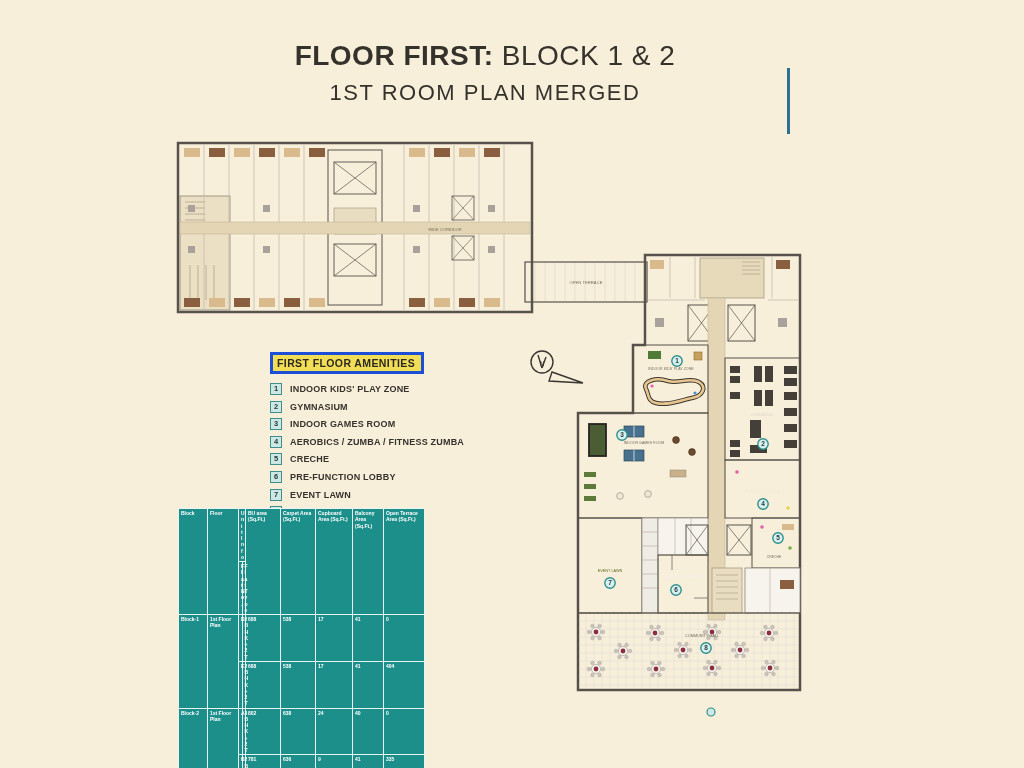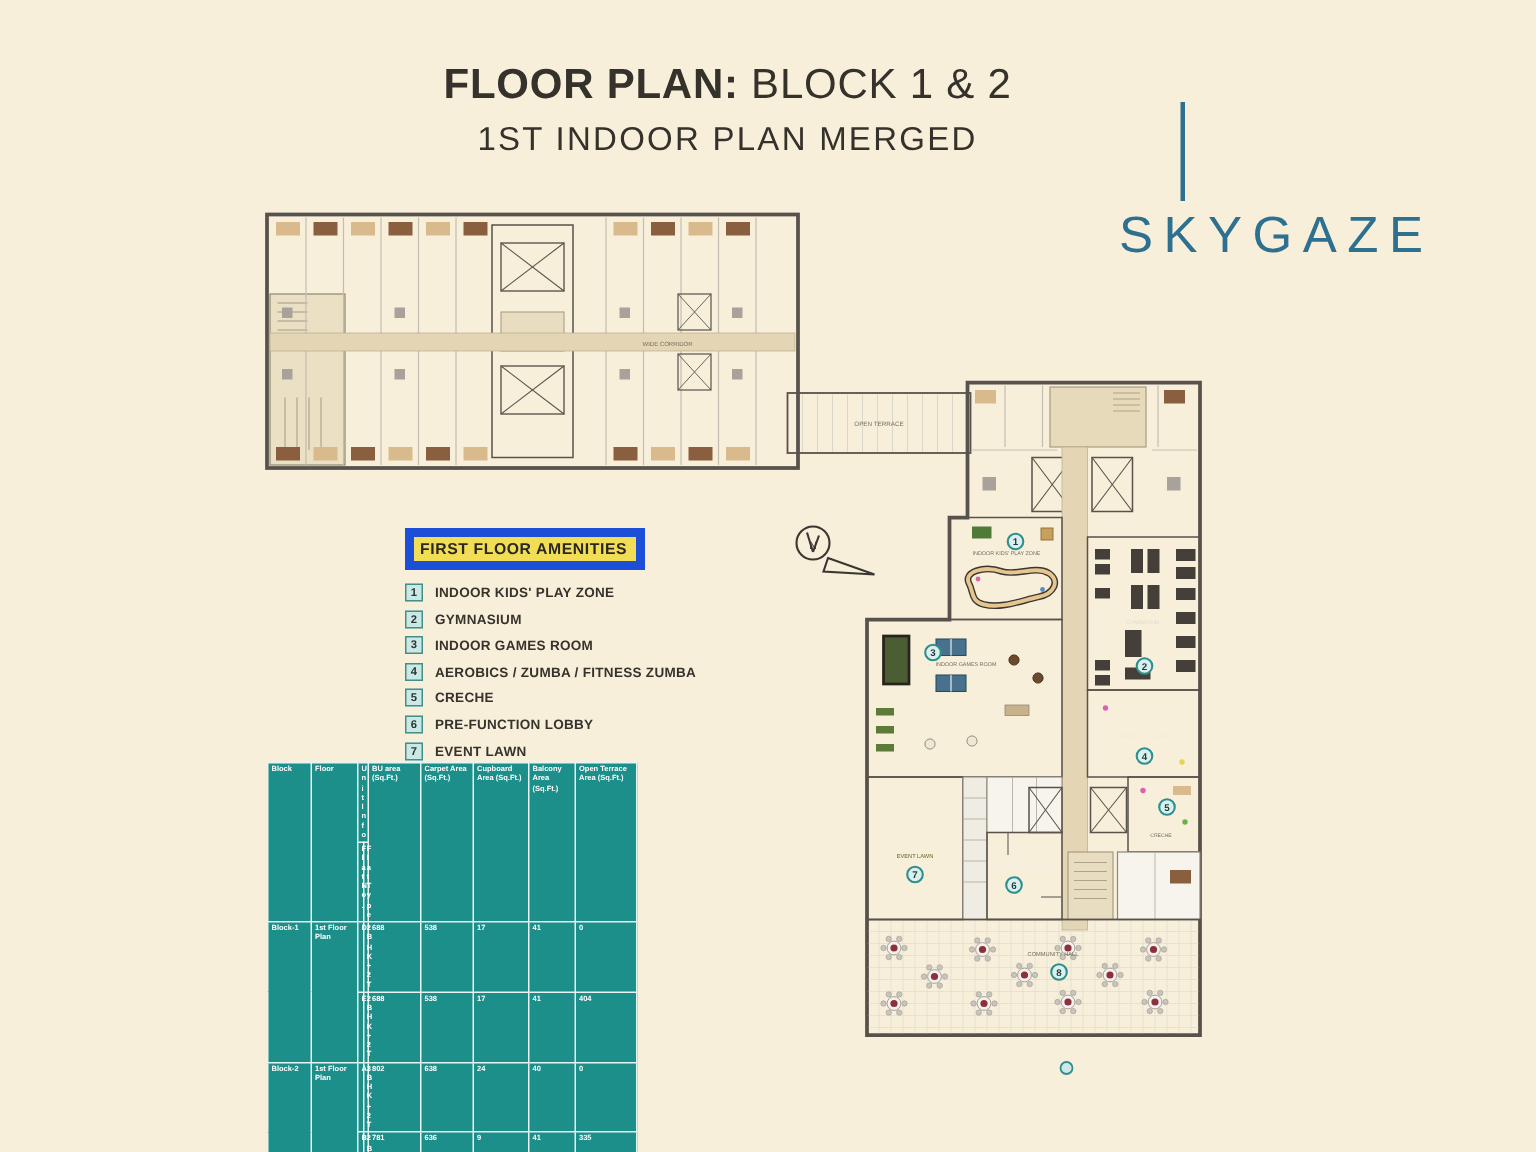--- a/index.html
+++ b/index.html
@@ -25,21 +25,21 @@
   .brand-name{
     position:absolute;left:0;top:78px;width:220px;
     font-size:34px;letter-spacing:7px;font-weight:400;
   }
 
   
   .legend{position:absolute;left:270px;top:352px;width:200px;color:#36322c;}
   .legend-head{
     display:inline-block;background:#f2de56;color:#2b2822;
     font-size:10.5px;font-weight:bold;letter-spacing:.4px;
-    padding:2px 6px 2px 4px;border:6px solid #1d4ed8;
+    padding:2px 6px 2px 4px;border:3px solid #1d4ed8;
   }
   .legend ul{list-style:none;margin:9px 0 0 0;padding:0;}
   .legend li{display:flex;align-items:center;margin-bottom:5.6px;}
   .legend .num{
     width:10px;height:10px;flex:0 0 10px;margin-right:8px;
     background:#cde8e4;border:1px solid #3f8f8b;color:#233a38;
     font-size:7.5px;font-weight:bold;text-align:center;line-height:10px;
   }
   .legend .lab{font-size:9px;font-weight:bold;letter-spacing:.2px;}
 
@@ -59,27 +59,26 @@
     line-height:1.25;word-wrap:break-word;
   }
   table.area thead th{font-size:5px;}
 </style>
 </head>
 <body>
 
 <div id="stage">
 
   <div class="title-block">
-    <div class="title-line1"><span class="bold">FLOOR PLAN:</span><span> BLOCK 1 &amp; 2</span></div>
-    <div class="title-line2">1ST INDOOR PLAN MERGED</div>
+    <div class="title-line1"><span class="bold">FLOOR FIRST:</span><span> BLOCK 1 &amp; 2</span></div>
+    <div class="title-line2">1ST ROOM PLAN MERGED</div>
   </div>
 
   <div class="brand">
     <div class="brand-bar"></div>
-    <div class="brand-name">SKYGAZE</div>
   </div>
 
   <svg id="plan" viewBox="0 0 1024 768">
 
     <g>
       <rect x="178" y="143" width="354" height="169" fill="#fcfbf8" class="wall" stroke-width="2.5"></rect>
 
       <rect x="180" y="196" width="50" height="114" fill="#ece0c4" stroke="#8d8574" stroke-width="0.8"></rect>
       <g stroke="#a79c82" stroke-width="0.7">
         <line x1="185" y1="202" x2="205" y2="202"></line>

